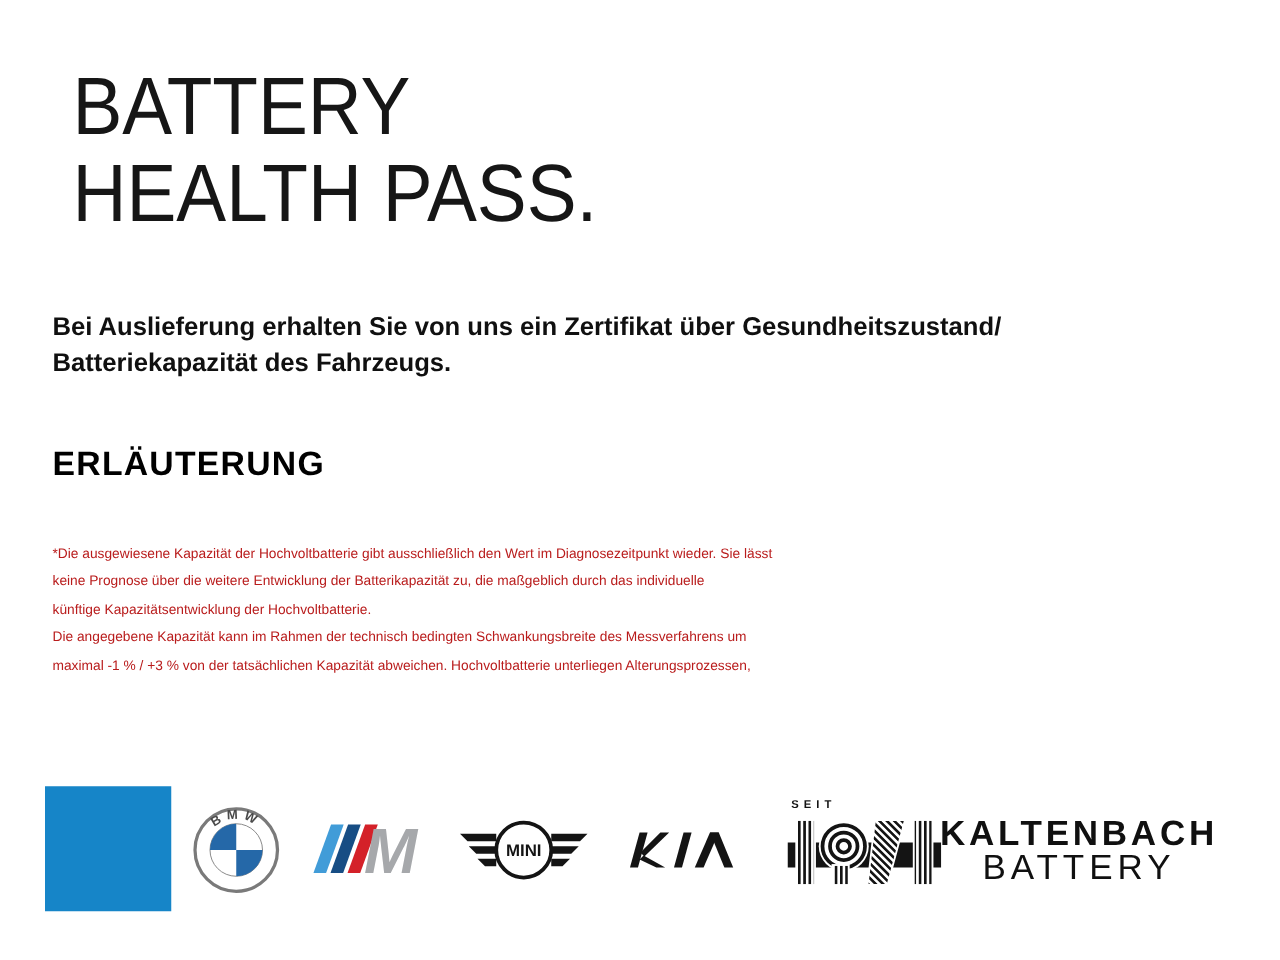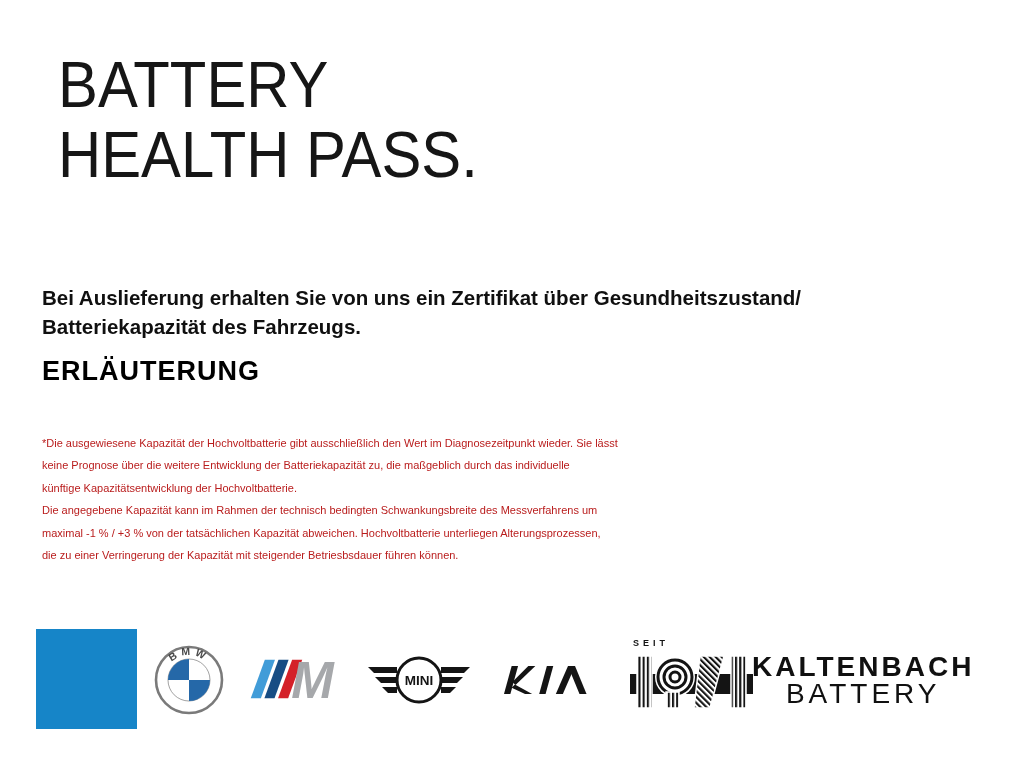--- a/index.html
+++ b/index.html
@@ -4,21 +4,21 @@
 <style>
   html,body{margin:0;padding:0;background:#ffffff;}
   .page{position:relative;width:1024px;height:768px;background:#ffffff;overflow:hidden;
         font-family:"Liberation Sans", sans-serif;color:#141414;}
 
   .title{position:absolute;left:58px;top:50px;font-size:65px;line-height:70px;
          font-weight:400;color:#161616;transform:scaleX(0.92);transform-origin:left top;
          letter-spacing:0px;white-space:nowrap;}
 
   .intro{position:absolute;left:42px;top:248px;font-size:20.5px;line-height:28.5px;
-         font-weight:700;color:#101010;white-space:nowrap;margin-top:36px;}
+         font-weight:700;color:#101010;white-space:nowrap;}
 
   .expl-heading{position:absolute;left:42px;top:356px;font-size:27px;font-weight:700;
                 letter-spacing:1px;color:#000000;white-space:nowrap;}
 
   .expl-body{position:absolute;left:42px;top:432px;font-size:11px;line-height:22.4px;
              font-weight:400;color:#b91c1c;white-space:nowrap;}
 
   .logo-row .logo{position:absolute;}
   .blue-square{left:36px;top:629px;width:101px;height:100px;background:#1685C8;}
   .bmw-logo{left:154px;top:645px;width:70px;height:70px;}
@@ -44,25 +44,24 @@
 
   <div class="intro">
     <div>Bei Auslieferung erhalten Sie von uns ein Zertifikat über Gesundheitszustand/</div>
     <div>Batteriekapazität des Fahrzeugs.</div>
   </div>
 
   <div class="expl-heading">ERLÄUTERUNG</div>
 
   <div class="expl-body">
     <div>*Die ausgewiesene Kapazität der Hochvoltbatterie gibt ausschließlich den Wert im Diagnosezeitpunkt wieder. Sie lässt</div>
-    <div>keine Prognose über die weitere Entwicklung der Batteriekapazität zu, die maßgeblich durch das individuelle</div>
+    <div>keine Prognose über die weitere Entwicklung der Batterikapazität zu, die maßgeblich durch das individuelle</div>
     <div>künftige Kapazitätsentwicklung der Hochvoltbatterie.</div>
     <div>Die angegebene Kapazität kann im Rahmen der technisch bedingten Schwankungsbreite des Messverfahrens um</div>
     <div>maximal -1 % / +3 % von der tatsächlichen Kapazität abweichen. Hochvoltbatterie unterliegen Alterungsprozessen,</div>
-    <div>die zu einer Verringerung der Kapazität mit steigender Betriesbsdauer führen können.</div>
   </div>
 
   <div class="logo-row">
 
     <div class="logo blue-square"></div>
 
     <svg class="logo bmw-logo" viewBox="0 0 70 70">
       <circle cx="35" cy="35" r="33" fill="#ffffff" stroke="#7a7a7a" stroke-width="2.6"></circle>
       <path id="bmwArc" d="M 10,35 A 25,25 0 0 1 60,35" fill="none"></path>
       <text font-size="10.5" font-weight="700" fill="#4a4a4a" letter-spacing="4" font-family="Liberation Sans, sans-serif">

